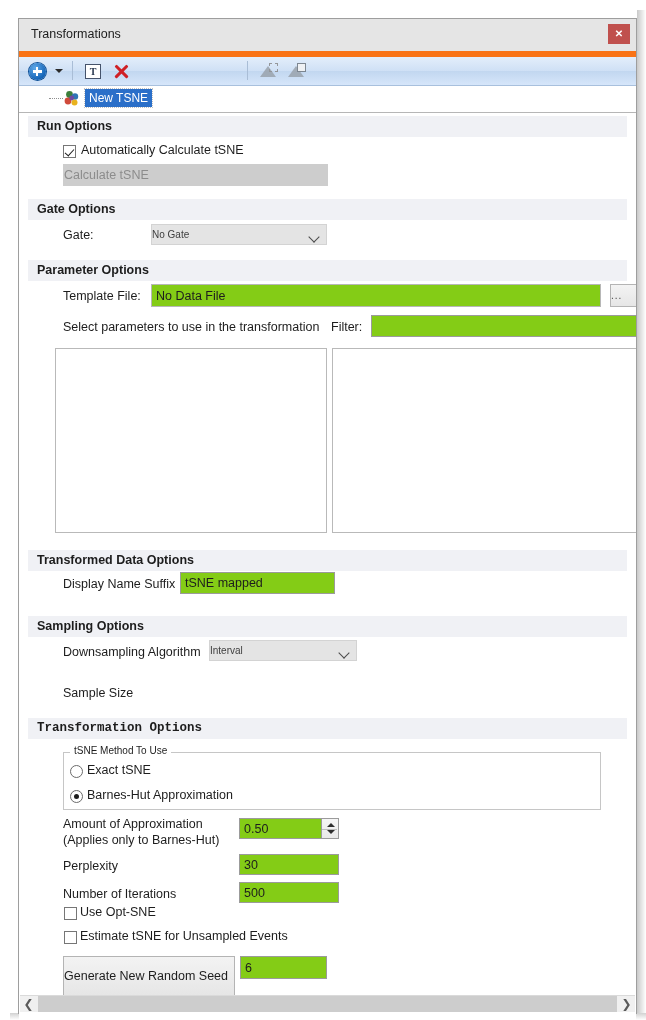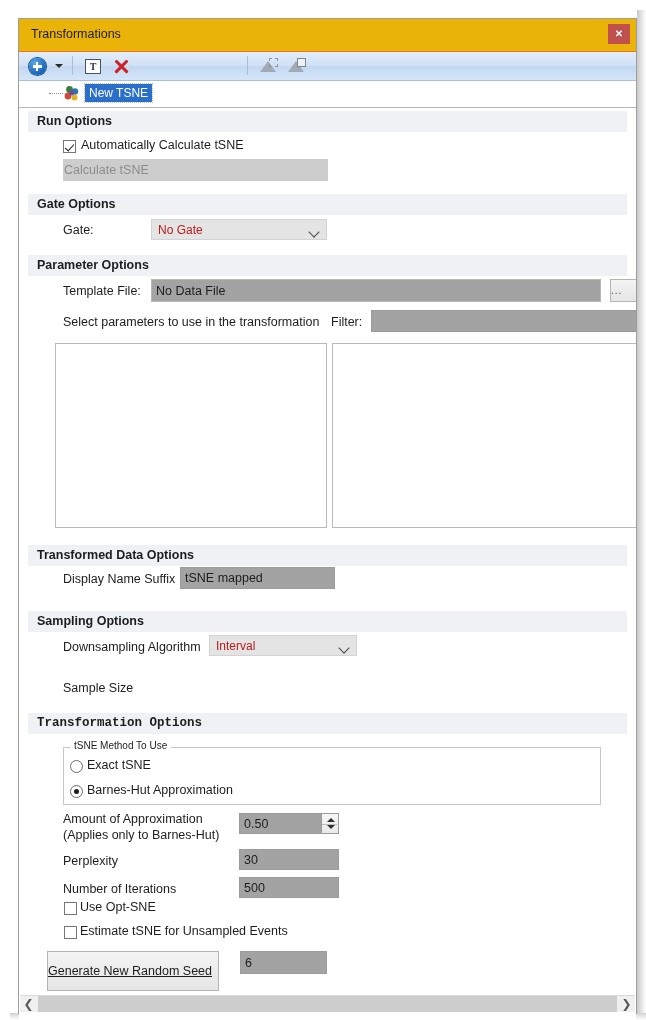--- a/index.html
+++ b/index.html
@@ -40,22 +40,22 @@
     width: 619px; height: 996px;
     background: #ffffff;
     border: 1px solid #9e9e9e;
     box-sizing: border-box;
   }
 
   
   .titlebar {
     position: relative;
     height: 32px;
-    background: #eab308;
-    border-bottom: 1px solid #f97316;
+    background: #e5e5e5;
+    border-bottom: 6px solid #f97316;
   }
   .title-text {
     position: absolute;
     left: 12px; top: 8px;
     font-size: 12.5px;
     color: #1c1c1c;
     white-space: nowrap;
   }
   .close-btn {
     position: absolute;
@@ -292,41 +292,40 @@
   .btn.disabled {
     background: #cdcdcd;
     border: 1px solid #cdcdcd;
     color: #8c8c8c;
     cursor: default;
   }
 
   
   .tinput {
     position: absolute;
-    background: #a3a3a3;
+    background: #84cc16;
     border: 1px solid #9b9b9b;
     box-sizing: border-box;
     font-size: 12.5px;
     color: #1d1d1d;
     font-family: "Liberation Sans", sans-serif;
     padding: 0 0 0 4px;
     outline: none;
   }
   .tinput.light { border-color: #b7b7b7; }
 
   
   .combo {
     position: absolute;
     background: #e4e4e4;
     border: 1px solid #d3d3d3;
     box-sizing: border-box;
-    font-size: 12px;
-    color: #b91c1c;
+    font-size: 10px;
+    color: #404040;
     line-height: 20px;
-    padding-left: 6px;
     cursor: pointer;
     white-space: nowrap;
   }
   .combo .chev {
     position: absolute;
     right: 8px; top: 8px;
     width: 7px; height: 7px;
     border-right: 1.3px solid #4a4a4a;
     border-bottom: 1.3px solid #4a4a4a;
     transform: rotate(45deg);
@@ -543,21 +542,21 @@
 
     <div class="lbl" style="left:44px; top:774px;">Number of Iterations</div>
     <input class="tinput" style="left: 220px; top: 769px; width: 100px; height: 21px;" value="500">
 
     <div class="cbox" style="left:45px; top:794px;"></div>
     <div class="lbl" style="left:61px; top:792px;text-align:center;">Use Opt-SNE</div>
 
     <div class="cbox" style="left:45px; top:818px;"></div>
     <div class="lbl" style="left:61px; top:816px;">Estimate tSNE for Unsampled Events</div>
 
-    <button class="btn" style="left:28px; top:843px; width:172px; height:40px;text-decoration:underline;">Generate New Random Seed</button>
+    <button class="btn" style="left:44px; top:843px; width:172px; height:40px;">Generate New Random Seed</button>
     <input class="tinput" style="left: 221px; top: 843px; width: 87px; height: 23px;" value="6">
 
   </div>
 
   <div class="hscroll">
     <div class="hs-arrow left">❮</div>
     <div class="hs-thumb"></div>
     <div class="hs-arrow right">❯</div>
   </div>
 

